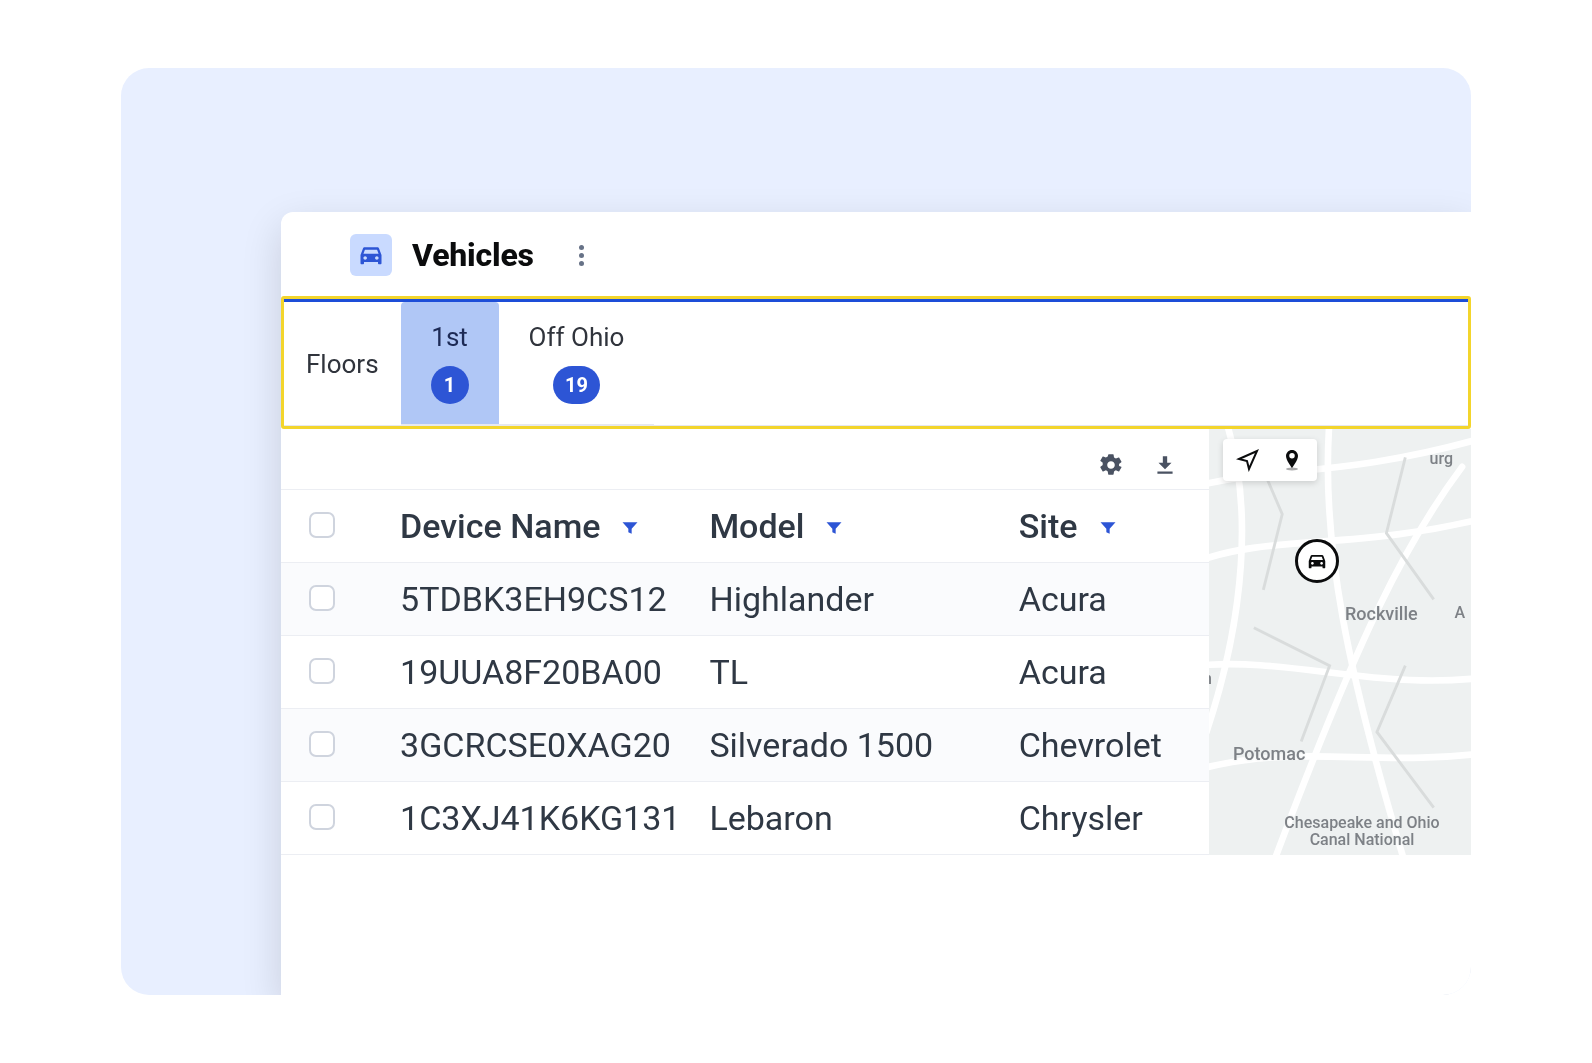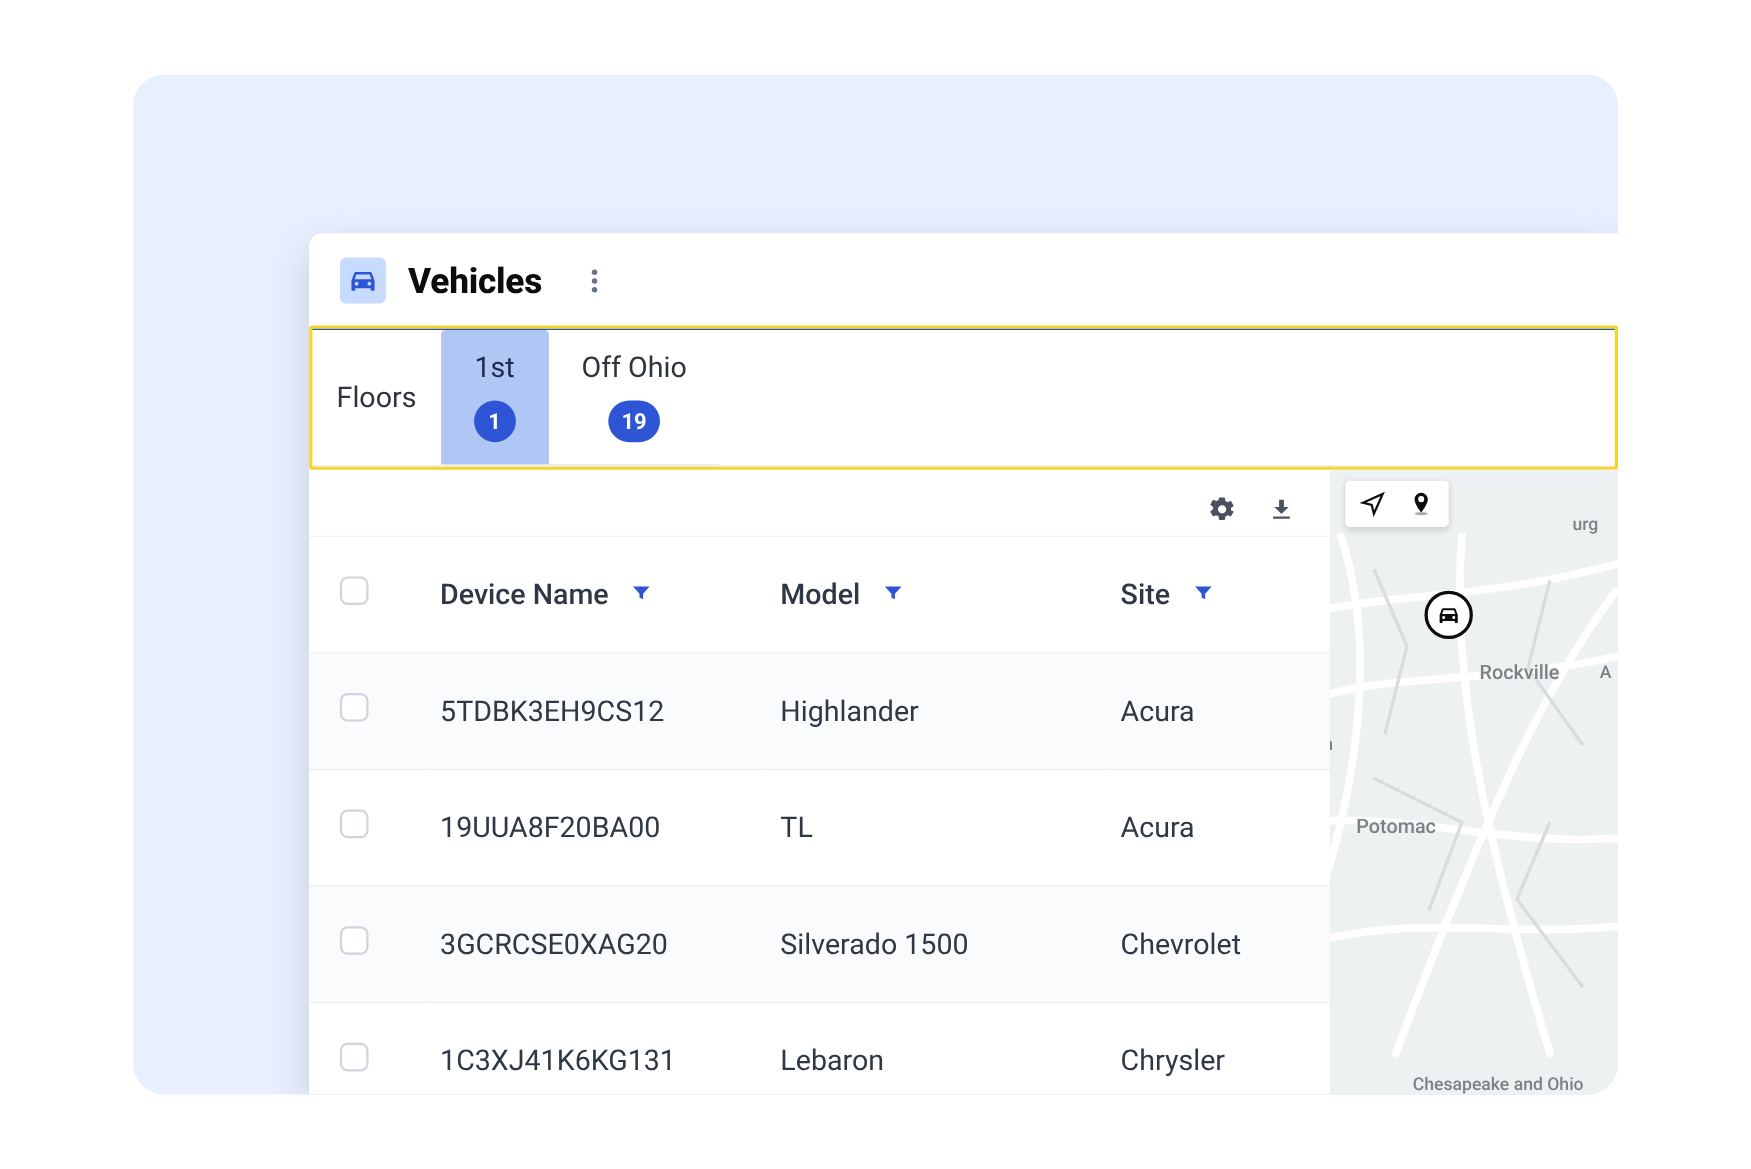--- a/index.html
+++ b/index.html
@@ -37,20 +37,21 @@
     box-shadow: 0 14px 40px rgba(0,0,0,0.14);
     overflow: hidden;
   }
 
   
   .header {
     display: flex;
     align-items: center;
     gap: 20px;
     padding: 22px 28px 18px 28px;
+    margin-left: 41px;
   }
   .header-icon-box {
     width: 42px; height: 42px;
     background: #c9daff;
     border-radius: 6px;
     display: flex; align-items: center; justify-content: center;
   }
   .header-icon-box svg { display:block; }
   .page-title {
     font-size: 32px;
@@ -77,21 +78,21 @@
   
   .floors-wrap {
     position: relative;
     border: 3px solid #f3d52c;
     border-radius: 3px;
     margin-top: 2px;
   }
   .floors-bar {
     display: flex;
     align-items: stretch;
-    border-top: 1px solid #1d4ed8;
+    border-top: 3px solid #1d4ed8;
     border-bottom: 1px solid #e6e8ee;
   }
   .floors-label {
     font-size: 26px;
     color: #30343c;
     padding: 26px 22px;
     display:flex; align-items:center;
   }
   .floor-tab {
     display:flex; align-items:center; gap:14px;
@@ -126,23 +127,23 @@
     display:flex; justify-content:flex-end; gap:22px;
     padding: 20px 28px 8px 28px;
   }
   .tool-btn { width:32px; height:32px; display:flex; align-items:center; justify-content:center; cursor:pointer; color:#4a5262; }
 
   
   table.grid { width:100%; border-collapse: collapse; }
   .grid th, .grid td {
     text-align:left;
     border-bottom: 1px solid #eceef3;
-    font-size: 26px;
+    font-size: 34px;
     color:#2f3844;
-    padding: 36px 12px;
+    padding: 16px 12px;
     white-space: nowrap;
     overflow: hidden;
     text-overflow: clip;
   }
   .grid th { font-weight:500; color:#2f3844; border-top:1px solid #eceef3; }
   .th-inner { display:flex; align-items:center; gap:20px; }
   .col-check { width:90px; padding-left:28px !important; }
   .col-device { width: 260px; max-width:260px; }
   .col-model  { width: 260px; max-width:260px; }
   .col-make   { width: 170px; }
@@ -168,21 +169,21 @@
   .map-ctrl .mc { width:30px; height:30px; display:flex; align-items:center; justify-content:center; cursor:pointer; color:#0b0c0d;}
   .map-marker {
     position:absolute; left:86px; top:110px;
     width:44px; height:44px; border:3px solid #0b0c0d; border-radius:50%;
     background:#fff; display:flex; align-items:center; justify-content:center;
   }
   .map-label {
     position:absolute; font-size:16px; color:#7d8186; font-weight:500;
     text-shadow: 0 0 3px #eef1f1, 0 0 3px #eef1f1;
   }
-  .ml1 { right:18px; top:40px; }   
+  .ml1 { right:18px; top:20px; }   
   .ml2 { left:136px; top:174px; }  
   .ml3 { right:6px;  top:174px; }  
   .ml4 { left:24px;  top:314px; }  
   .ml5 { left:56px; right:12px; bottom:6px; text-align:center; line-height:1.1; } 
   .mlH { left:-6px; top:240px; } 
 </style>
 </head>
 <body>
 
 <div class="stage">

